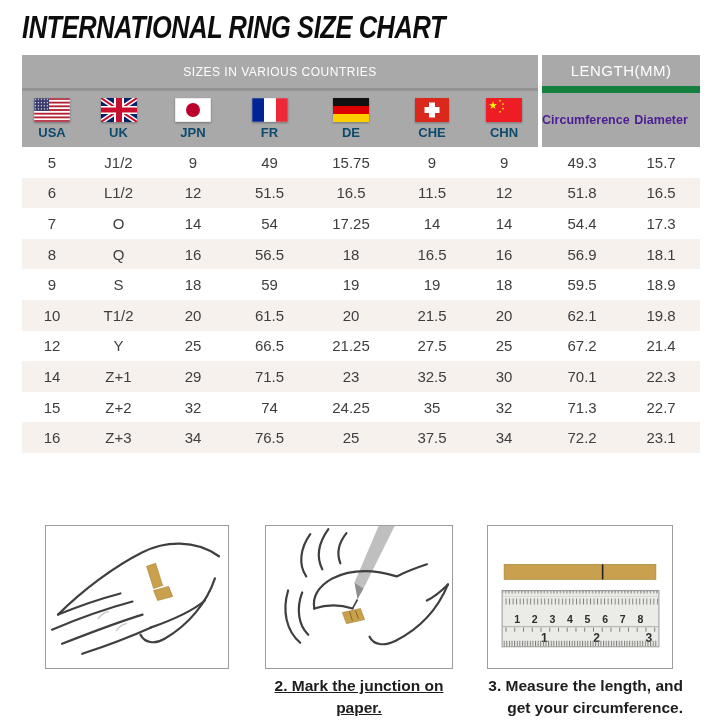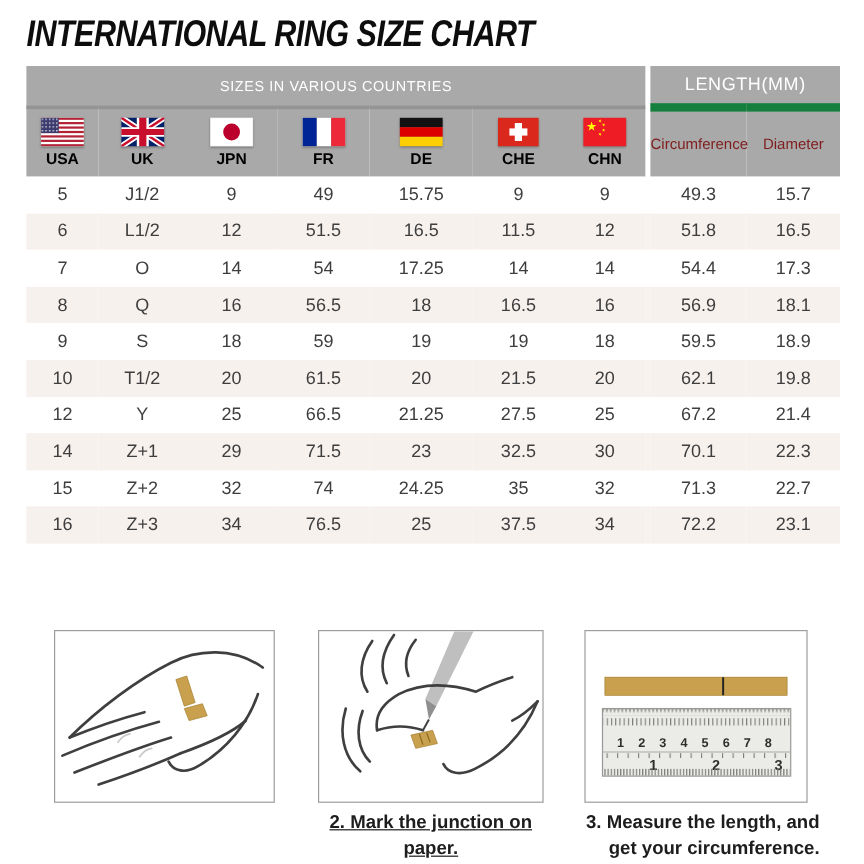--- a/index.html
+++ b/index.html
@@ -22,22 +22,22 @@
 
   thead .grp th{background:#a9a9a9;color:#ffffff;font-weight:normal;height:31px;font-size:12px;letter-spacing:0.5px;}
   thead .grp th.left-grp{border-bottom:3px solid #949494;}
   thead .grp th.right-grp{border-bottom:7px solid #15803d;font-size:15px;}
   thead .grp td.gap{background:#ffffff;border-bottom:3px solid #ffffff;}
 
   thead .flags th{background:#a9a9a9;height:54px;}
   thead .flags td.gap{background:#ffffff;}
   .flagcell{display:flex;flex-direction:column;align-items:center;justify-content:center;gap:3px;}
   .flagcell svg{filter:drop-shadow(0 1px 1px rgba(0,0,0,0.3));}
-  .cc{color:#000000;font-size:13px;}
-  .lenhead{color:#7f1d1d;font-size:12.5px;font-weight:normal;}
+  .cc{color:#0c4a6e;font-size:13px;}
+  .lenhead{color:#4c1d95;font-size:12.5px;font-weight:bold;}
 
   tbody td{height:30.6px;font-size:15px;color:#3e3e3e;}
   tbody tr:nth-child(even){background:#f7f1ee;}
 
   
   .panel{position:absolute;top:525px;}
   .panel .box{border:1.5px solid #9d9d9d;background:#fff;box-sizing:border-box;height:144px;}
   .panel .box svg{display:block;width:100%;height:100%;}
   .cap{font-weight:bold;font-size:15.5px;color:#1d1d1d;text-align:center;line-height:1.4;margin-top:6px;}
   #panel1{left:45px;width:184px;}

